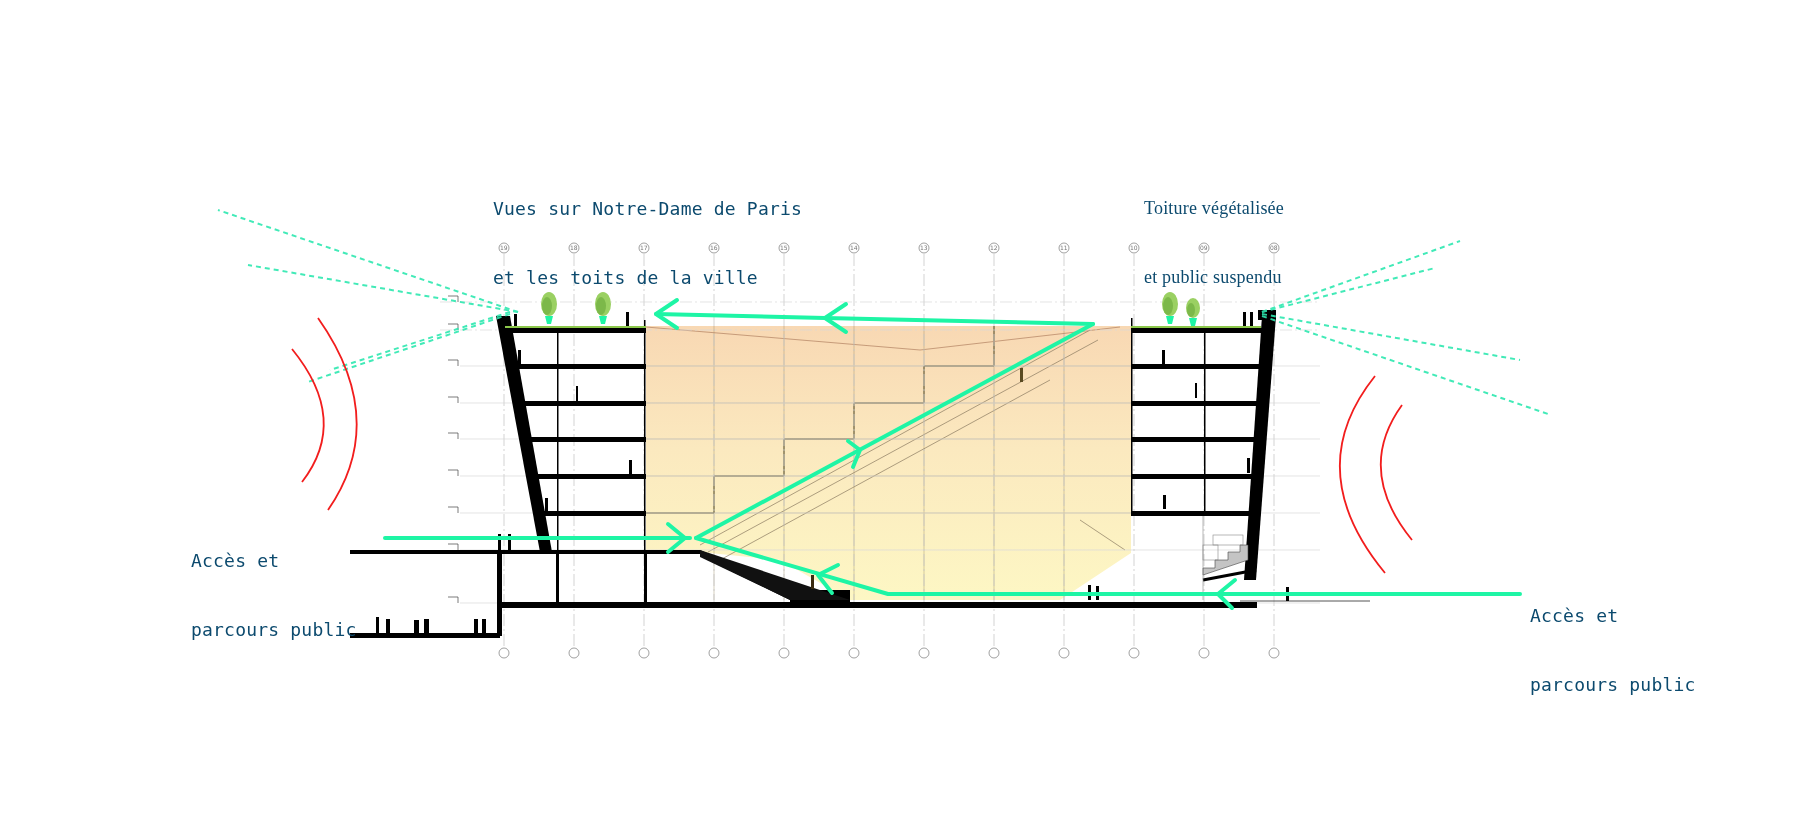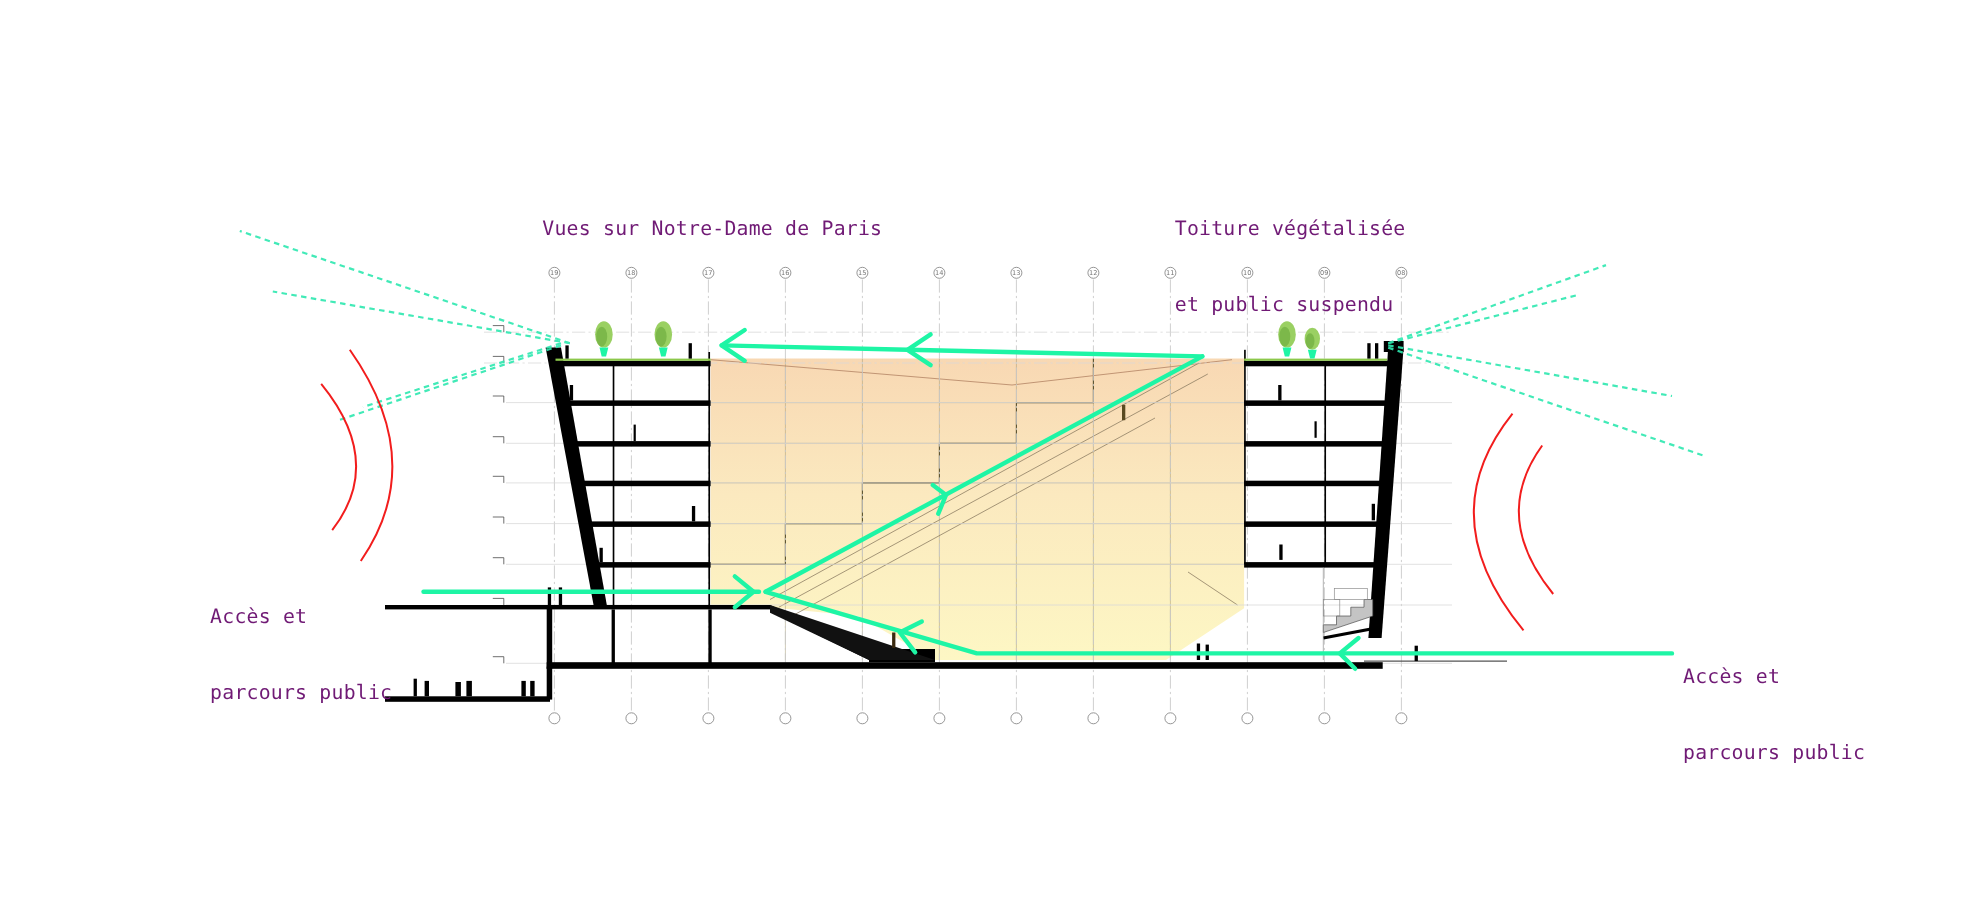--- a/index.html
+++ b/index.html
@@ -1,17 +1,17 @@
 <!DOCTYPE html>
 <html><head>
 <meta charset="utf-8">
 <style>
   html, body { margin:0; padding:0; background:#ffffff; }
   body { width:1800px; height:831px; position:relative; overflow:hidden; font-family:"DejaVu Sans Mono","Liberation Mono",monospace; }
-  .label { position:absolute; font-size:18px; line-height:23px; color:#701a75; white-space:pre; letter-spacing:0.2px; }
+  .label { position:absolute; font-size:18px; line-height:23px; color:#0c4a6e; white-space:pre; letter-spacing:0.2px; }
   svg#section { position:absolute; left:0; top:0; }
   .gridtag { font-family:"DejaVu Sans","Liberation Sans",sans-serif; font-size:6px; fill:#777; }
 </style>
 </head>
 <body>
 
 <svg id="section" width="1800" height="831" viewBox="0 0 1800 831">
   <defs>
     <linearGradient id="atrium" x1="0" y1="0" x2="0" y2="1">
       <stop offset="0" stop-color="#f8d8b3"></stop>
@@ -264,22 +264,23 @@
       <text class="gridtag" x="990" y="250">12</text>
     <text class="gridtag" x="1060" y="250">11</text>
       <text class="gridtag" x="1130" y="250">10</text>
     <text class="gridtag" x="1200" y="250">09</text>
       <text class="gridtag" x="1270" y="250">08</text>
   </g>
 </svg>
 
 <div class="label" style="left:493px; top:151px;">
   <div>Vues sur Notre-Dame de Paris</div>
-</div>
-<div class="label" style="left:1068px; top:151px;">
+  <div>et les toits de la ville</div>
+</div>
+<div class="label" style="left:1144px; top:151px;font-family:Liberation Serif, serif;">
   <div>Toiture végétalisée</div>
   <div>et public suspendu</div>
 </div>
 <div class="label" style="left:191px; top:503px;">
   <div>Accès et</div>
   <div>parcours public</div>
 </div>
 <div class="label" style="left:1530px; top:558px;">
   <div>Accès et</div>
   <div>parcours public</div>

